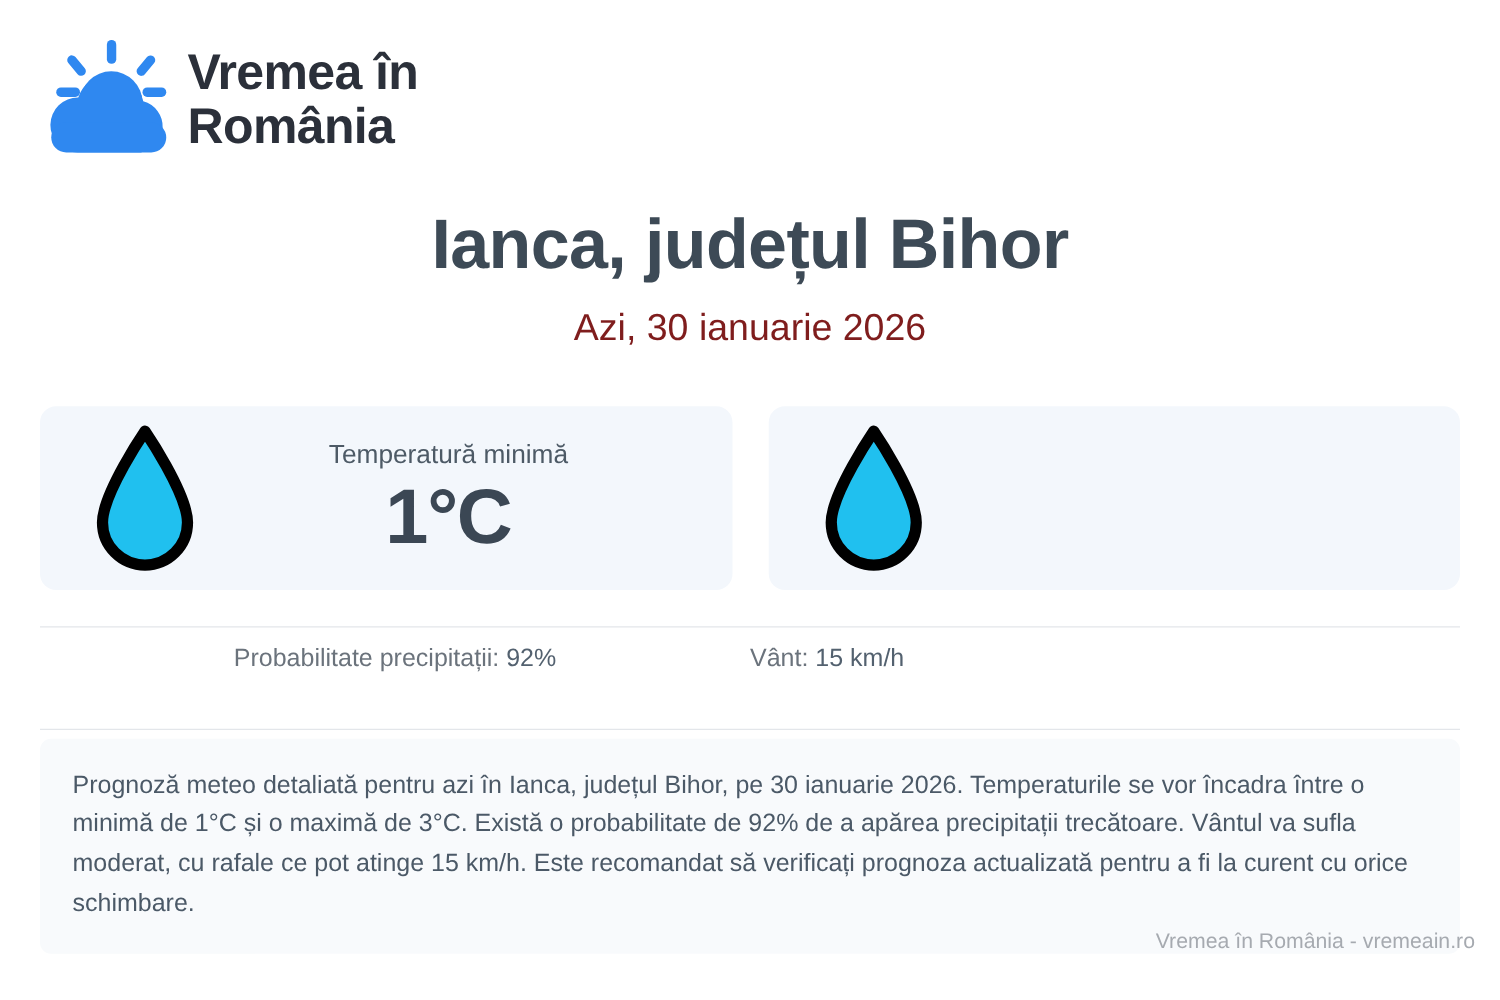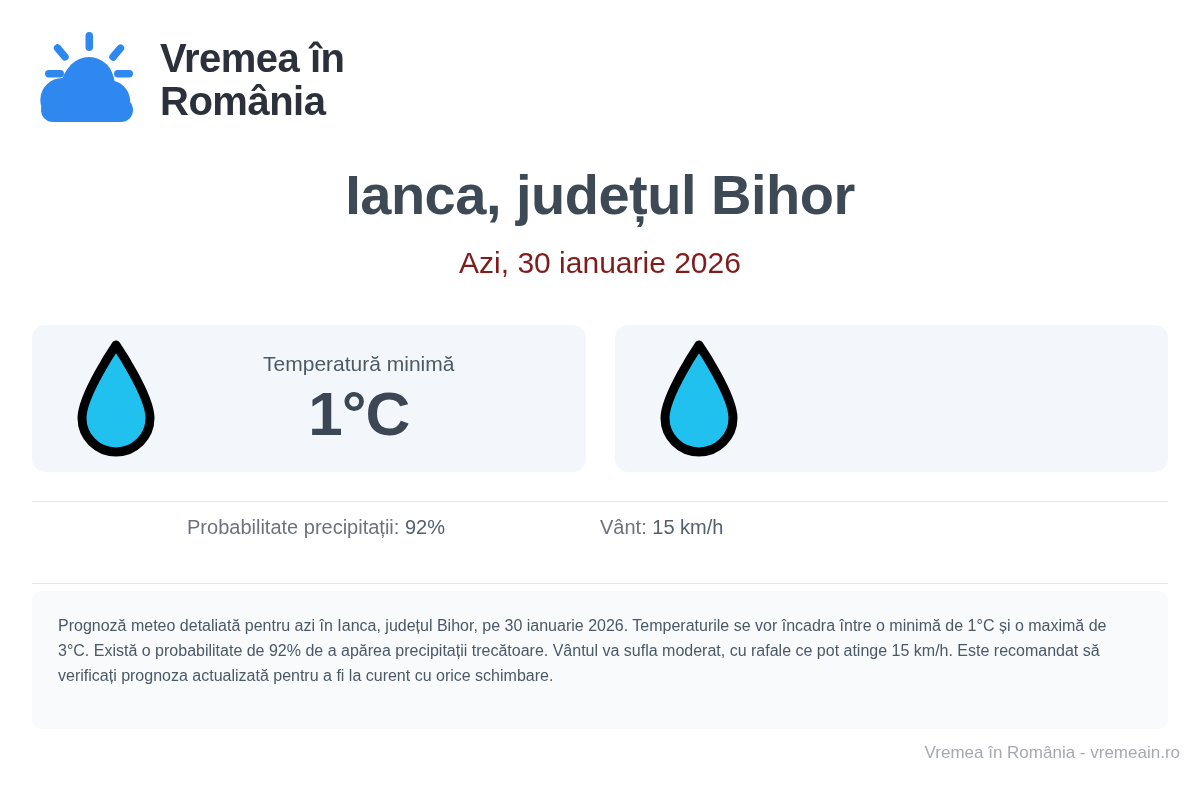--- a/index.html
+++ b/index.html
@@ -20,21 +20,21 @@
     width: 1200px;
     height: 800px;
     box-sizing: border-box;
     padding: 0 32px;
   }
 
   
   .brand {
     display: flex;
     align-items: center;
-    gap: 18px;
+    gap: 8px;
     padding-top: 48px;
     height: 112px;
     box-sizing: border-box;
   }
   .brand-logo {
     width: 110px;
     height: 100px;
     flex: 0 0 110px;
     display: block;
   }
@@ -140,21 +140,21 @@
   
   .desc-box {
     background: #f8fafc;
     border-radius: 9px;
     margin-top: 7px;
     padding: 22px 26px 24px 26px;
     box-sizing: border-box;
     min-height: 138px;
   }
   .desc-text {
-    font-size: 16px;
+    font-size: 20px;
     line-height: 1.58;
     color: #4b5967;
     margin: 0;
   }
 
   
   .footer {
     position: absolute;
     right: 20px;
     bottom: 37px;

